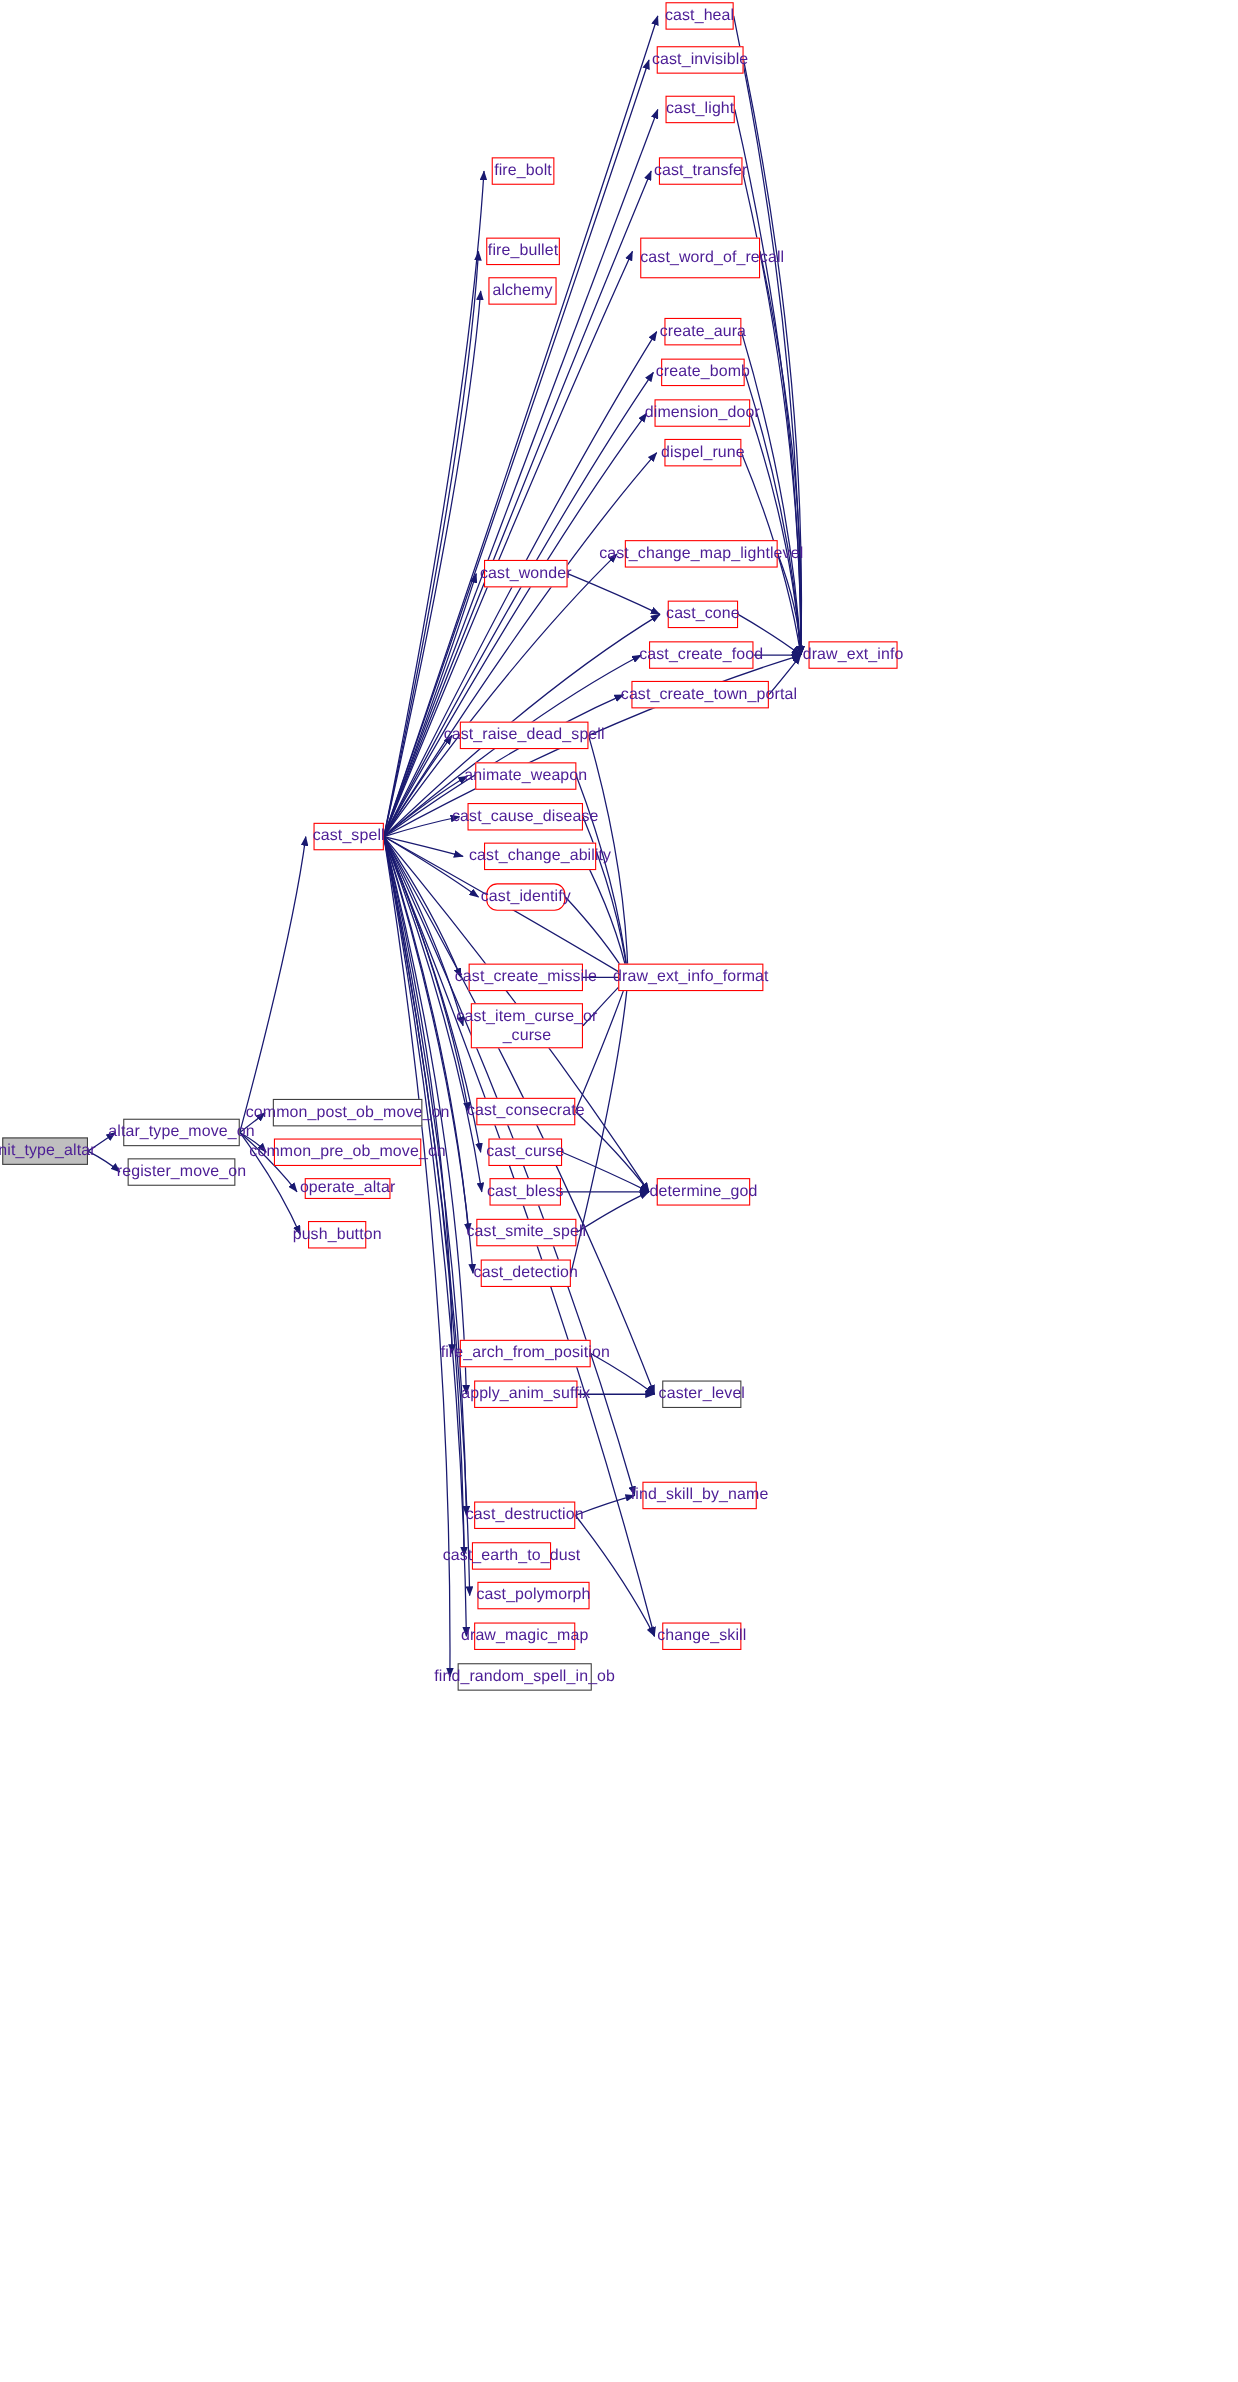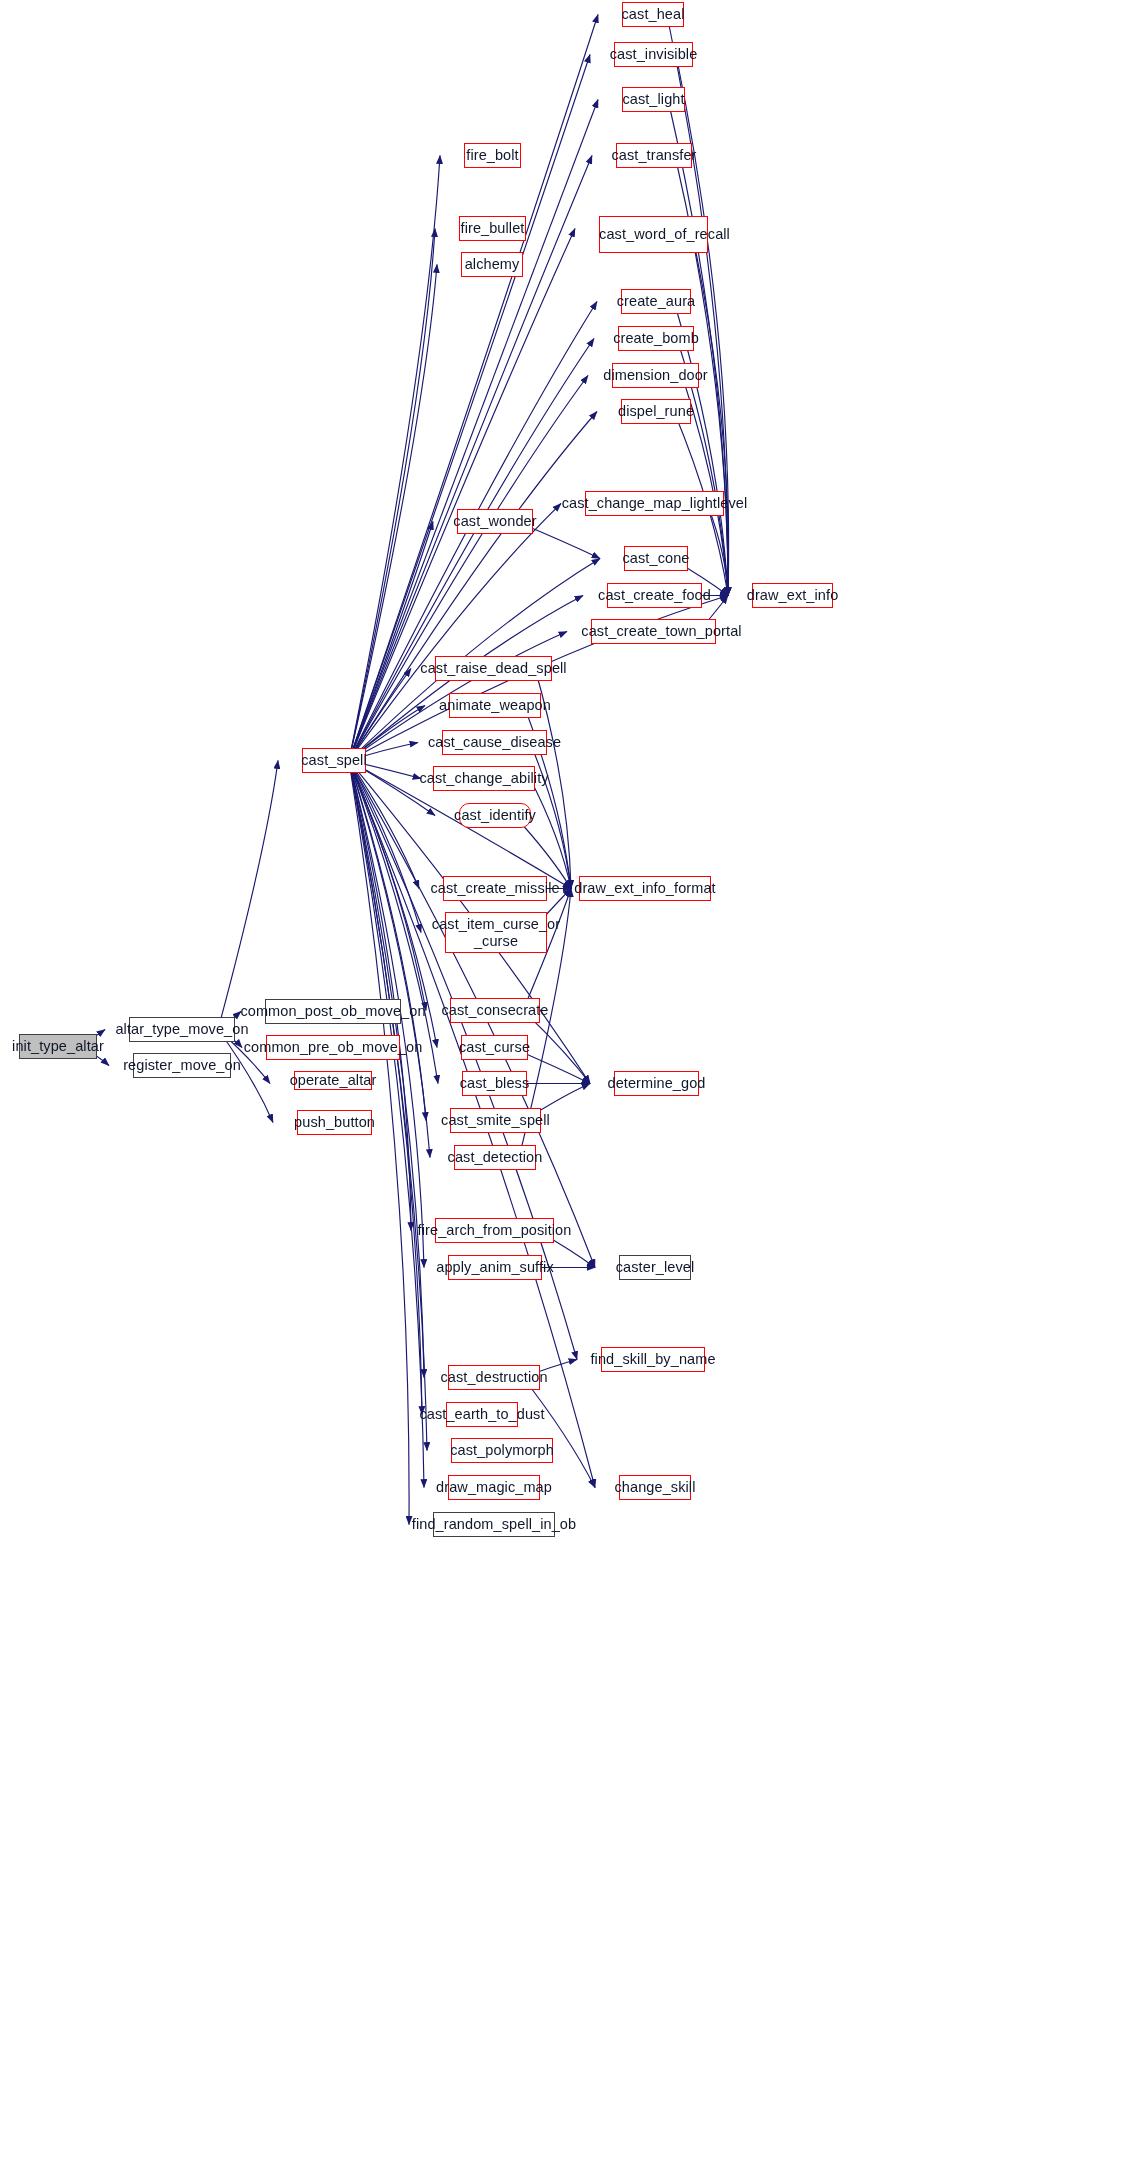--- a/index.html
+++ b/index.html
@@ -1,22 +1,22 @@
 <!DOCTYPE html>
 <html><head>
 <meta charset="utf-8">
 <style>
   html,body{margin:0;padding:0;background:#ffffff;}
   body{font-family:"Liberation Sans", sans-serif;}
   #canvas{position:relative;width:1125px;height:2165px;background:#fff;overflow:hidden;}
   #edges{position:absolute;left:0;top:0;width:1125px;height:2165px;}
   .node{position:absolute;box-sizing:border-box;display:flex;align-items:center;
         justify-content:center;text-align:center;background:#ffffff;
-        font-size:14.5px;color:#0f172a;line-height:1.12;letter-spacing:0.1px;
-        white-space:pre;margin-left:17px;}
+        font-size:14.5px;color:#4c1d95;line-height:1.12;letter-spacing:0.1px;
+        white-space:pre;}
   .node.red{border:1.4px solid #ff0000;}
   .node.black{border:1.4px solid #404040;}
   .node.root{border:1.4px solid #404040;background:#bfbfbf;}
 </style>
 </head>
 <body>
 
 <div id="canvas">
   <svg id="edges" viewBox="0 0 1125 2165">
     <defs>
@@ -107,30 +107,30 @@
         <path d="M523,1377.5 Q568.44,1435.8 595,1487.5" marker-end="url(#ah)"></path>
       </g>
   </svg>
   <div id="nodes">
       <div class="node root" style="left: 2px; top: 1034px; width: 78px; height: 25px;">init_type_altar</div>
       <div class="node black" style="left: 112px; top: 1017px; width: 106px; height: 25px;">altar_type_move_on</div>
       <div class="node black" style="left: 116px; top: 1053px; width: 98px; height: 25px;">register_move_on</div>
       <div class="node black" style="left: 248px; top: 999px; width: 136px; height: 25px;">common_post_ob_move_on</div>
       <div class="node red" style="left: 249px; top: 1035px; width: 134px; height: 25px;">common_pre_ob_move_on</div>
       <div class="node red" style="left: 277px; top: 1071px; width: 78px; height: 19px;">operate_altar</div>
-      <div class="node red" style="left: 280px; top: 1110px; width: 75px; height: 25px;">push_button</div>
+      <div class="node red" style="left: 280px; top: 1110px; width: 53px; height: 25px;">push_button</div>
       <div class="node red" style="left: 285px; top: 748px; width: 64px; height: 25px;">cast_spell</div>
       <div class="node red" style="left: 447px; top: 143px; width: 57px; height: 25px;">fire_bolt</div>
       <div class="node red" style="left: 442px; top: 216px; width: 67px; height: 25px;">fire_bullet</div>
       <div class="node red" style="left: 444px; top: 252px; width: 62px; height: 25px;">alchemy</div>
       <div class="node red" style="left: 440px; top: 509px; width: 76px; height: 25px;">cast_wonder</div>
       <div class="node red" style="left: 418px; top: 656px; width: 117px; height: 25px;">cast_raise_dead_spell</div>
       <div class="node red" style="left: 432px; top: 693px; width: 92px; height: 25px;">animate_weapon</div>
       <div class="node red" style="left: 425px; top: 730px; width: 105px; height: 25px;">cast_cause_disease</div>
-      <div class="node red" style="left: 416px; top: 766px; width: 102px; height: 25px;">cast_change_ability</div>
+      <div class="node red" style="left: 440px; top: 766px; width: 102px; height: 25px;">cast_change_ability</div>
       <div class="node red" style="left: 442px; top: 803px; width: 72px; height: 25px; border-radius: 10px;">cast_identify</div>
       <div class="node red" style="left: 426px; top: 876px; width: 104px; height: 25px;">cast_create_missile</div>
       <div class="node red" style="left: 428px; top: 912px; width: 102px; height: 41px;">cast_item_curse_or
 _curse</div>
       <div class="node red" style="left: 433px; top: 998px; width: 90px; height: 25px;">cast_consecrate</div>
       <div class="node red" style="left: 444px; top: 1035px; width: 67px; height: 25px;">cast_curse</div>
       <div class="node red" style="left: 445px; top: 1071px; width: 65px; height: 25px;">cast_bless</div>
       <div class="node red" style="left: 433px; top: 1108px; width: 91px; height: 25px;">cast_smite_spell</div>
       <div class="node red" style="left: 437px; top: 1145px; width: 82px; height: 25px;">cast_detection</div>
       <div class="node red" style="left: 418px; top: 1218px; width: 119px; height: 25px;">fire_arch_from_position</div>

